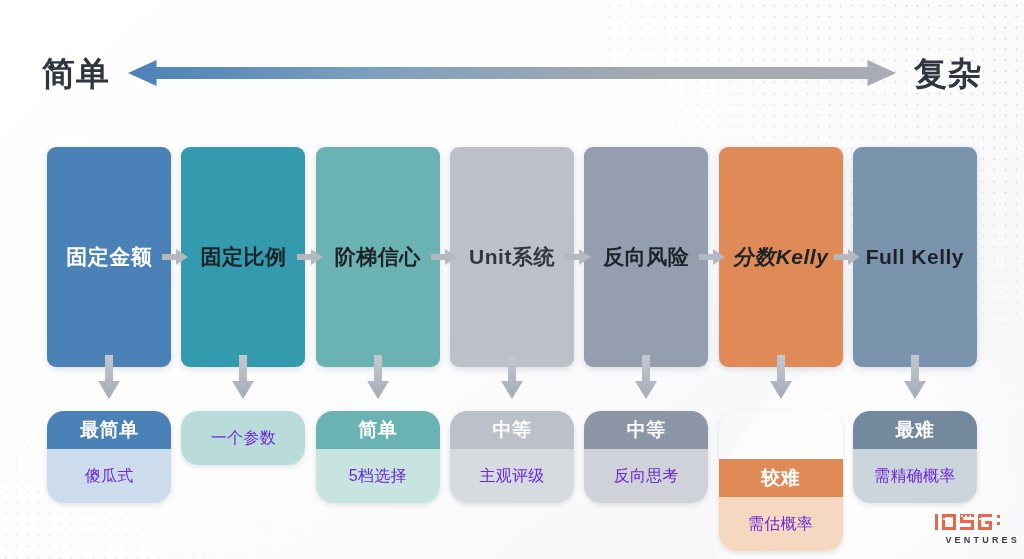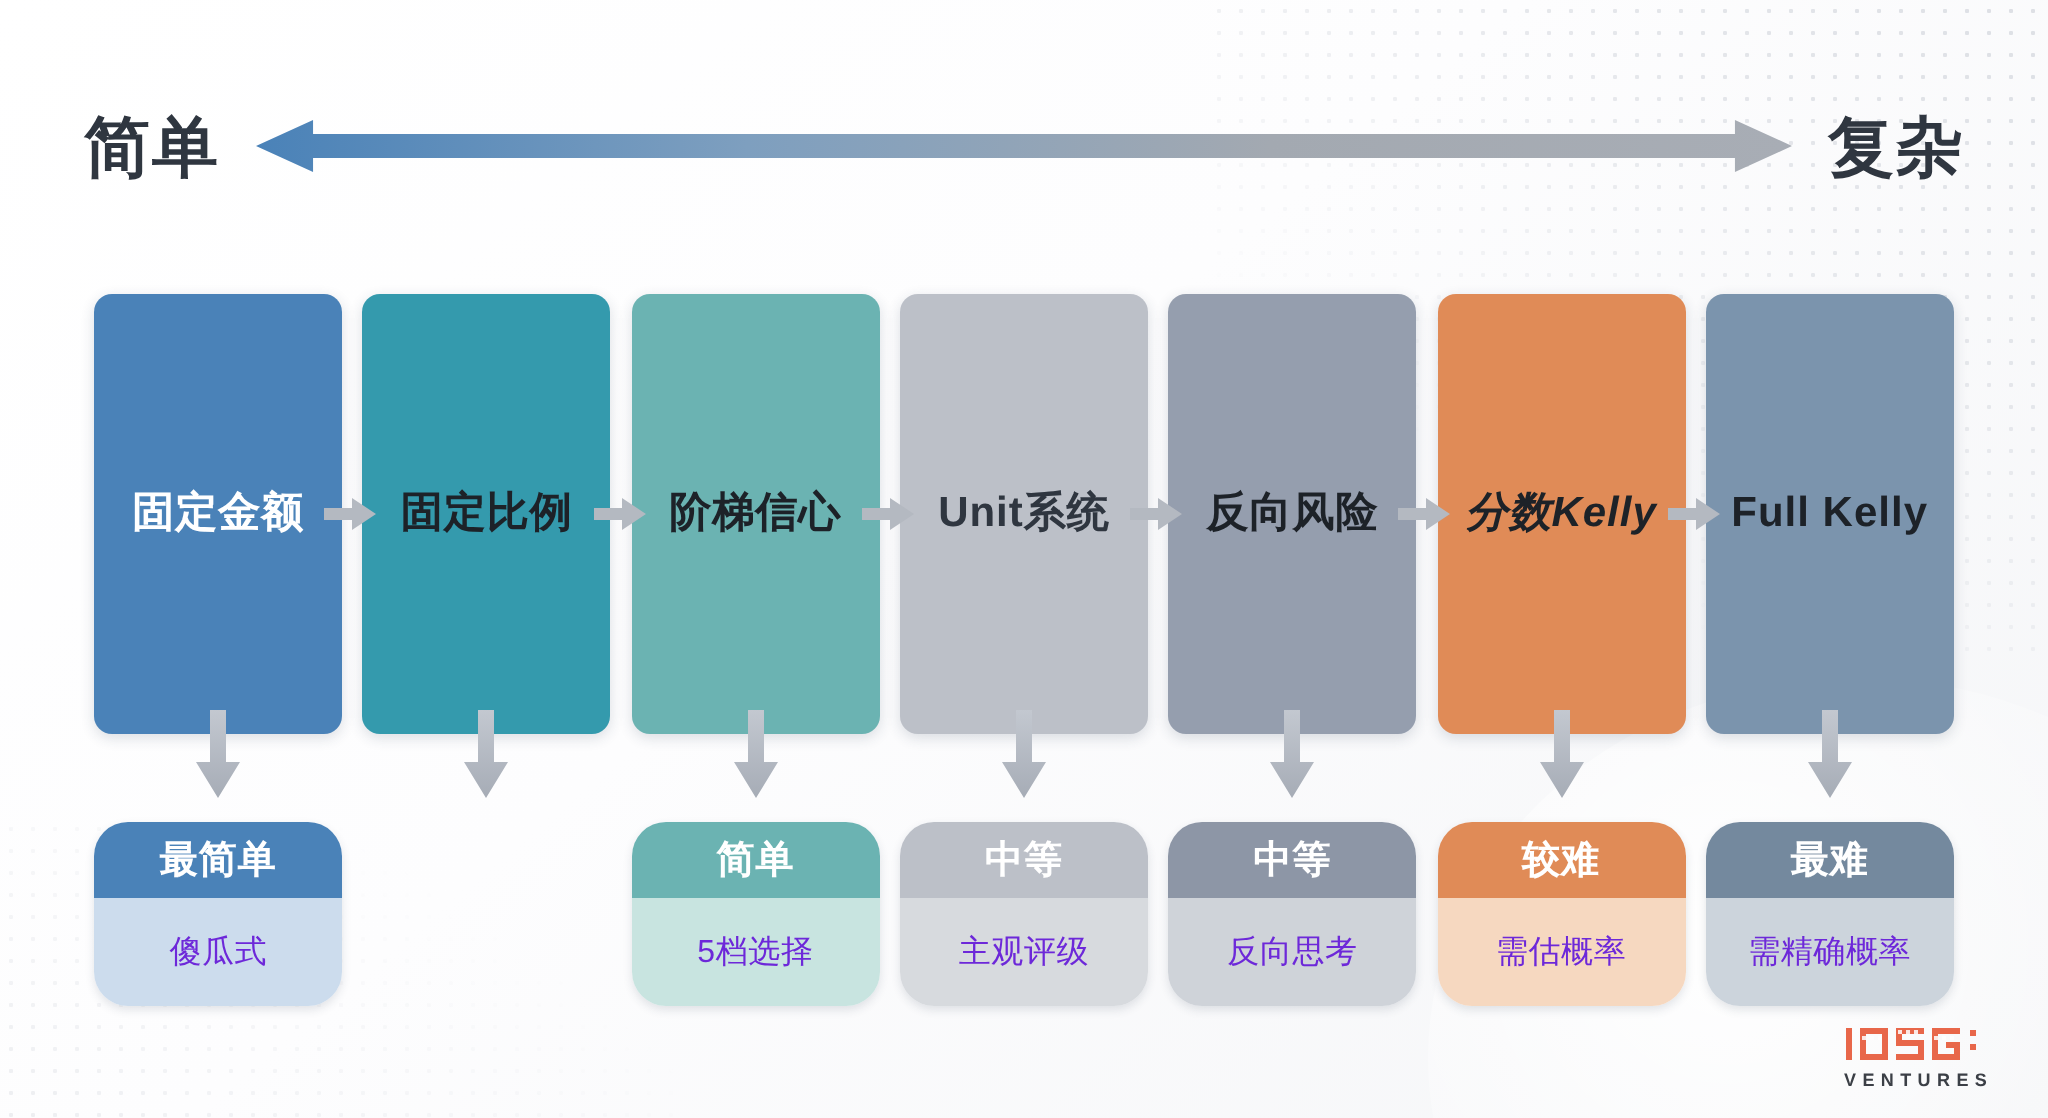--- a/index.html
+++ b/index.html
@@ -191,24 +191,24 @@
     font-size: 16px;
     font-weight: 400;
     color: #6d28d9;
     letter-spacing: 0.3px;
     white-space: nowrap;
   }
 
   
   .logo {
     position: absolute;
-    right: 16px;
+    right: 4px;
     bottom: 14px;
     width: 86px;
-    text-align: left;
+    text-align: right;
     user-select: none;
   }
   .logo-mark { display: block; width: 86px; height: 20px; }
   .logo-word {
     display: block;
     margin-top: 3px;
     font-size: 9px;
     font-weight: 700;
     letter-spacing: 3.2px;
     color: #3b3f46;
@@ -406,20 +406,21 @@
 
   <div class="label-row" id="label-row">
       <div class="label-cell">
         <div class="label-card">
           <div class="label-head" style="background: rgb(74, 130, 184);">最简单</div>
           <div class="label-body" style="background: rgb(204, 220, 237);">傻瓜式</div>
         </div>
       </div>
       <div class="label-cell">
         <div class="label-card">
+          <div class="label-body" style="background: rgb(185, 220, 219);">一个参数</div>
         </div>
       </div>
       <div class="label-cell">
         <div class="label-card">
           <div class="label-head" style="background: rgb(107, 179, 178);">简单</div>
           <div class="label-body" style="background: rgb(200, 228, 224);">5档选择</div>
         </div>
       </div>
       <div class="label-cell">
         <div class="label-card">
@@ -428,21 +429,21 @@
         </div>
       </div>
       <div class="label-cell">
         <div class="label-card">
           <div class="label-head" style="background: rgb(141, 150, 166);">中等</div>
           <div class="label-body" style="background: rgb(207, 211, 217);">反向思考</div>
         </div>
       </div>
       <div class="label-cell">
         <div class="label-card">
-          <div class="label-head" style="background: rgb(224, 139, 87);">较难</div>
+          <div class="label-head" style="background: rgb(224, 139, 87); margin-top: 48px;">较难</div>
           <div class="label-body" style="background: rgb(246, 216, 192);">需估概率</div>
         </div>
       </div>
       <div class="label-cell">
         <div class="label-card">
           <div class="label-head" style="background: rgb(116, 137, 158);">最难</div>
           <div class="label-body" style="background: rgb(204, 212, 220);">需精确概率</div>
         </div>
       </div>
     </div>

